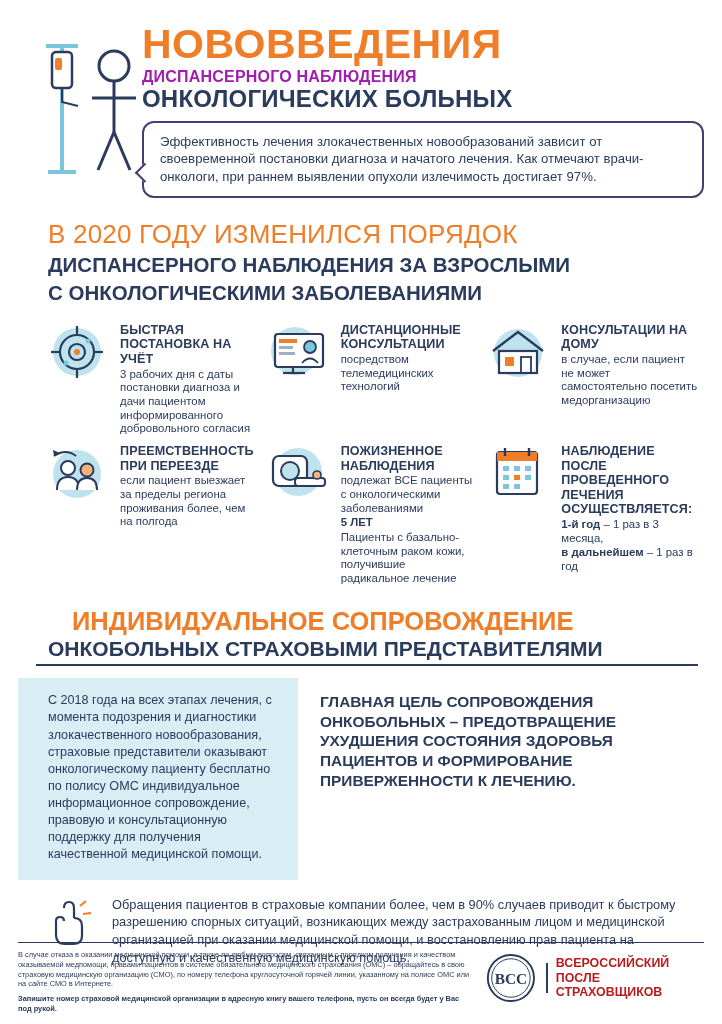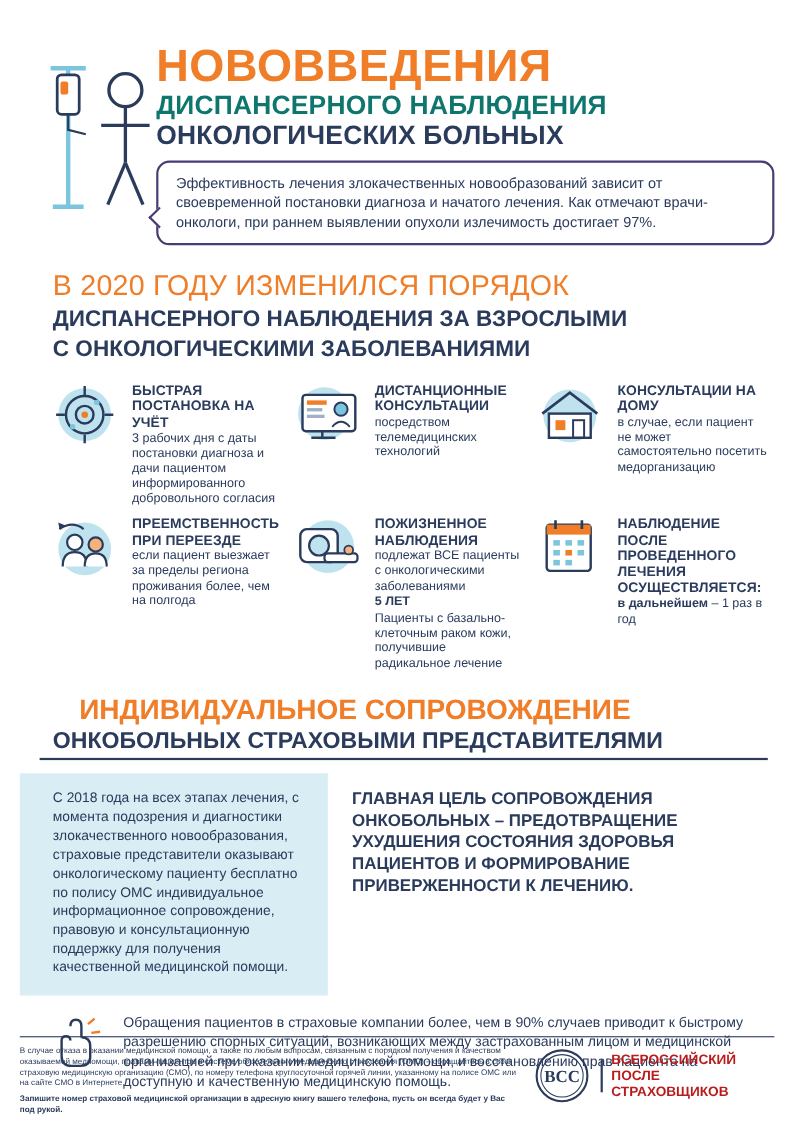--- a/index.html
+++ b/index.html
@@ -8,28 +8,28 @@
     height: 1024px;
     background: #ffffff;
     font-family: "Liberation Sans", sans-serif;
     color: #2a3b5c;
     overflow: hidden;
     position: relative;
   }
   .page { width: 722px; height: 1024px; position: relative; padding: 0 18px; }
 
   
-  .header { display: flex; align-items: flex-start; padding-top: 40px; }
+  .header { display: flex; align-items: flex-start; padding-top: 24px; }
   .hero-icon { width: 120px; flex: 0 0 120px; padding-left: 14px; padding-top: 8px; }
   .header-right { flex: 1; padding-left: 4px; }
   .title-main {
     font-size: 41px; font-weight: bold; color: #f07d28; letter-spacing: 0.5px;
     line-height: 1.02; margin-bottom: 2px;
   }
-  .title-sub1 { font-size: 24px; font-weight: bold; color: #0f766e; line-height: 1.12; letter-spacing: 0.2px;}
+  .title-sub1 { font-size: 16px; font-weight: bold; color: #a21caf; line-height: 1.12; letter-spacing: 0.2px;}
   .title-sub2 { font-size: 24px; font-weight: bold; color: #2a3b5c; line-height: 1.12; letter-spacing: 0.2px; margin-bottom: 8px;}
   .callout {
     border: 2px solid #4a3b73; border-radius: 12px; padding: 10px 16px 11px 16px;
     font-size: 13.2px; line-height: 1.33; color: #2a3b5c; position: relative;
     background: #fff;
   }
   .callout-tail { position: absolute; left: -2px; bottom: 12px; width: 14px; height: 14px;
       background: #fff; border-left: 2px solid #4a3b73; border-bottom: 2px solid #4a3b73;
       transform: rotate(45deg) translate(-6px,0); }
 
@@ -218,20 +218,23 @@
           <rect x="18" y="33" width="6" height="5" fill="#7bc6dd"></rect>
           <rect x="29" y="33" width="6" height="5" fill="#f07d28"></rect>
           <rect x="40" y="33" width="6" height="5" fill="#7bc6dd"></rect>
           <rect x="18" y="42" width="6" height="5" fill="#7bc6dd"></rect>
           <rect x="29" y="42" width="6" height="5" fill="#7bc6dd"></rect>
         </svg>
       </div>
       <div class="cell-txt">
         <div class="cell-title">НАБЛЮДЕНИЕ ПОСЛЕ ПРОВЕДЕННОГО ЛЕЧЕНИЯ ОСУЩЕСТВЛЯЕТСЯ:</div>
         <div class="cell-body">
+          <b>1-й год</b><span> – 1 раз в 3 месяца,</span>
+        </div>
+        <div class="cell-body">
           <b>в дальнейшем</b><span> – 1 раз в год</span>
         </div>
       </div>
     </div>
   </div>
 
   <div class="sec2">
     <h2>ИНДИВИДУАЛЬНОЕ СОПРОВОЖДЕНИЕ</h2>
     <h3>ОНКОБОЛЬНЫХ СТРАХОВЫМИ ПРЕДСТАВИТЕЛЯМИ</h3>
     <div class="sec2-rule"></div>

